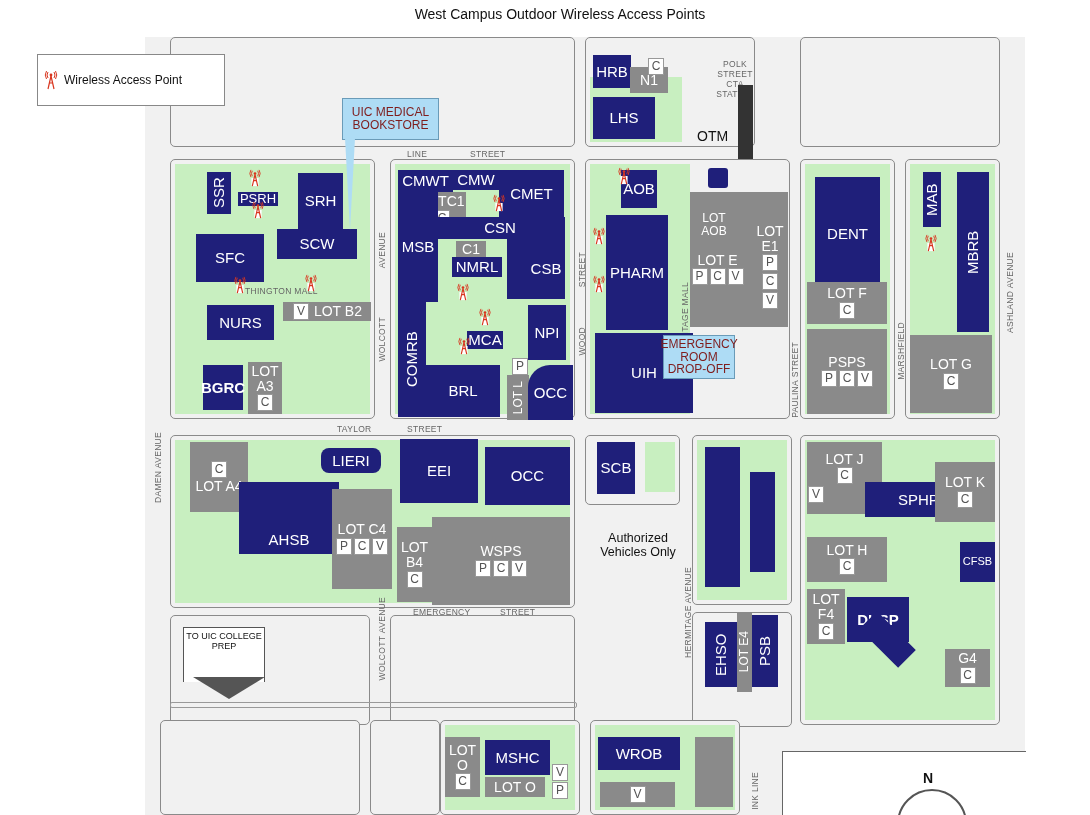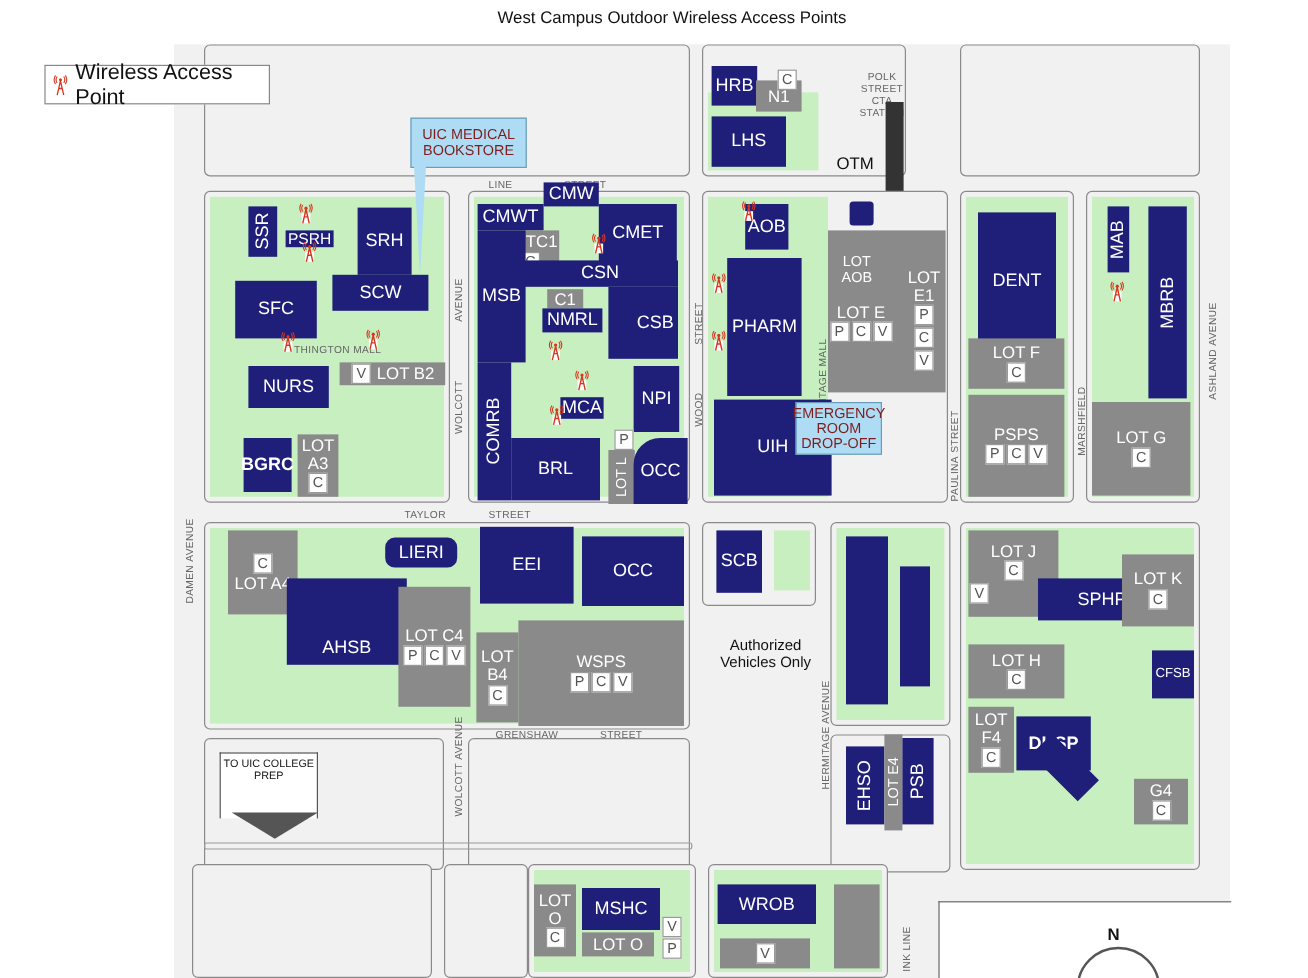--- a/index.html
+++ b/index.html
@@ -1,18 +1,18 @@
 <!DOCTYPE html>
 <html><head>
 <meta charset="utf-8">
 <style>
   html,body{margin:0;padding:0;background:#fff;}
   body{width:1090px;height:815px;position:relative;overflow:hidden;font-family:"Liberation Sans",sans-serif;}
   .title{position:absolute;top:6px;left:0;width:1120px;text-align:center;font-size:14px;color:#111;}
-  .legend{position:absolute;left:37px;top:54px;width:188px;height:33px;border:1px solid #888;background:#fff;display:flex;align-items:center;gap:6px;padding-left:6px;box-sizing:border-box;font-size:18px;color:#111;z-index:5;}
+  .legend{position:absolute;left:37px;top:54px;width:188px;height:52px;border:1px solid #888;background:#fff;display:flex;align-items:center;gap:6px;padding-left:6px;box-sizing:border-box;font-size:12px;color:#111;z-index:5;}
   .map{position:absolute;left:145px;top:37px;width:880px;height:778px;background:#f1f1f1;}
   .blk{position:absolute;box-sizing:border-box;border:1.5px solid #8a8a8a;border-radius:5px;background:#f1f1f1;}
   .grn{position:absolute;background:#c8efc0;}
   .bld{position:absolute;background:#1f1f7a;color:#fff;font-weight:400;display:flex;align-items:center;justify-content:center;text-align:center;font-size:15px;line-height:1.05;box-sizing:border-box;}
   .lot{position:absolute;background:#8a8a8a;color:#fff;display:flex;flex-direction:column;align-items:center;justify-content:center;text-align:center;font-size:14px;line-height:1.05;box-sizing:border-box;}
   .vert{writing-mode:vertical-rl;transform:rotate(180deg);}
   .tag{display:inline-block;background:#fff;color:#555;border:1px solid #999;font-size:12px;width:14px;height:15px;line-height:15px;text-align:center;margin:1px;}
   .street{position:absolute;font-size:8.5px;color:#666;letter-spacing:.3px;}
   .ap{position:absolute;width:14px;height:18px;z-index:4;}
   .callout{position:absolute;background:#aedcf5;border:1px solid #6a9bb8;color:#7f1d1d;font-size:12px;text-align:center;line-height:1.05;display:flex;align-items:center;justify-content:center;}
@@ -66,21 +66,21 @@
   <div class="callout" style="left:197px;top:61px;width:95px;height:40px;">UIC MEDICAL BOOKSTORE</div>
   <div style="position:absolute;left:200px;top:101px;width:0;height:0;border-left:5px solid transparent;border-right:5px solid transparent;border-top:92px solid #aedcf5;"></div>
   <div class="street" style="left:232px;top:280px;writing-mode:vertical-rl;transform:rotate(180deg);">WOLCOTT</div>
   <div class="street" style="left:232px;top:195px;writing-mode:vertical-rl;transform:rotate(180deg);">AVENUE</div>
 
   <div class="street" style="left:262px;top:112px;">LINE</div>
   <div class="street" style="left:325px;top:112px;">STREET</div>
   <div class="blk" style="left:245px;top:122px;width:185px;height:260px;"></div>
   <div class="grn" style="left:250px;top:127px;width:175px;height:250px;"></div>
   <div class="bld" style="left:253px;top:133px;width:55px;height:22px;">CMWT</div>
-  <div class="bld" style="left:308px;top:115px;width:46px;height:20px;">CMW</div>
+  <div class="bld" style="left:308px;top:133px;width:46px;height:20px;">CMW</div>
   <div class="bld" style="left:354px;top:133px;width:65px;height:48px;">CMET</div>
   <div class="lot" style="left:273px;top:155px;width:48px;height:38px;">
       <span>LOTC1</span>
       <span class="tag">C</span>
     </div>
   <div class="bld" style="left:290px;top:180px;width:130px;height:22px;">CSN</div>
   <div class="bld" style="left:253px;top:155px;width:40px;height:110px;">MSB</div>
   <div class="lot" style="left:311px;top:204px;width:30px;height:16px;">C1</div>
   <div class="bld" style="left:307px;top:220px;width:50px;height:20px;">NMRL</div>
   <div class="bld" style="left:362px;top:202px;width:58px;height:60px;padding-left:20px;">CSB</div>
@@ -161,21 +161,21 @@
   <div class="bld" style="left:255px;top:402px;width:78px;height:64px;">EEI</div>
   <div class="bld" style="left:340px;top:410px;width:85px;height:58px;">OCC</div>
   <div class="lot" style="left:252px;top:490px;width:35px;height:75px;">
       <span>LOT B4</span>
       <span class="tag">C</span>
     </div>
   <div class="lot" style="left:287px;top:480px;width:138px;height:88px;">
       <span>WSPS</span>
       <span><span class="tag">P</span><span class="tag">C</span><span class="tag">V</span></span>
     </div>
-  <div class="street" style="left:268px;top:570px;">GRENSHAW</div>
+  <div class="street" style="left:268px;top:570px;">EMERGENCY</div>
   <div class="street" style="left:355px;top:570px;">STREET</div>
   <div class="street" style="left:232px;top:560px;writing-mode:vertical-rl;transform:rotate(180deg);"><span>WOLCOTT</span> <span>AVENUE</span></div>
   <div class="blk" style="left:25px;top:578px;width:200px;height:110px;"></div>
   <div class="blk" style="left:245px;top:578px;width:185px;height:110px;"></div>
   <div class="note" style="left:38px;top:590px;width:80px;height:50px;border:1.5px solid #555;border-bottom:none;background:#fff;font-size:9px;padding-top:4px;"><span>TO UIC COLLEGE PREP</span></div>
   <div style="position:absolute;left:48px;top:640px;width:0;height:0;border-left:36px solid transparent;border-right:36px solid transparent;border-top:22px solid #555;"></div>
 
   <div class="blk" style="left:440px;top:398px;width:95px;height:70px;"></div>
   <div class="bld" style="left:452px;top:405px;width:38px;height:52px;">SCB</div>
   <div class="grn" style="left:500px;top:405px;width:30px;height:50px;"></div>

